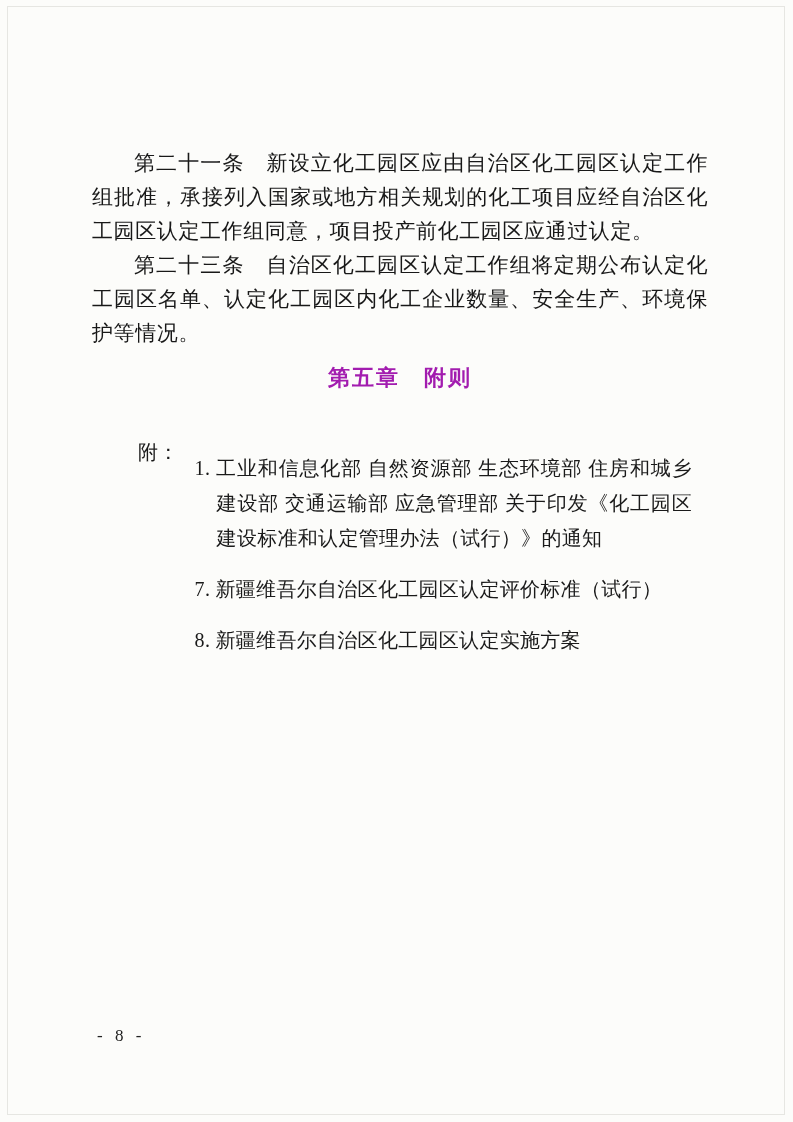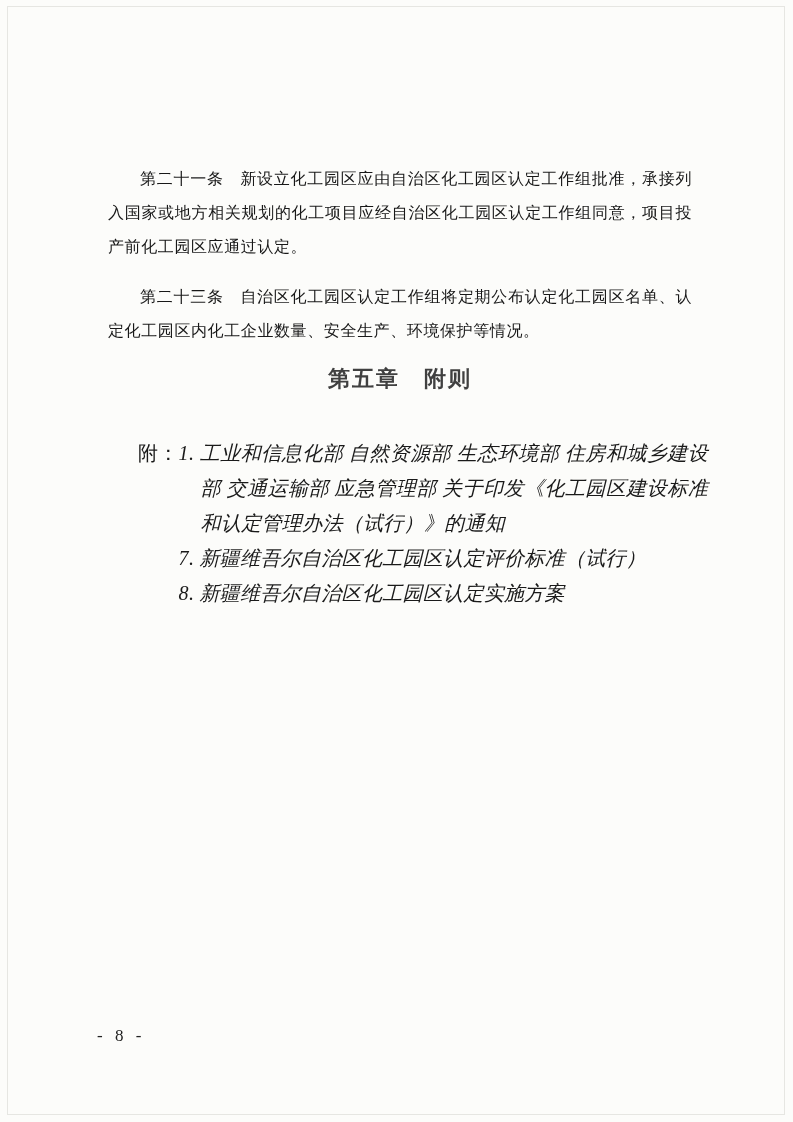--- a/index.html
+++ b/index.html
@@ -19,65 +19,64 @@
     border: 1px solid #e6e6e2;
     pointer-events: none;
   }
   .content {
     position: absolute;
     left: 92px;
     top: 146px;
     width: 616px;
   }
   .body-para {
-    font-size: 16px;
+    font-size: 21px;
     line-height: 34px;
     letter-spacing: 0.6px;
     text-align: justify;
     text-justify: inter-character;
     word-break: break-all;
     text-indent: 2em;
-    margin: 16px;
+    margin: 0;
     color: #181818;
   }
   .chapter-heading {
     font-family: "Liberation Sans", "DejaVu Sans", sans-serif;
     font-weight: 700;
     font-size: 22px;
     letter-spacing: 2px;
     text-align: center;
     margin: 13px 0 9px 0;
-    color: #404040;
+    color: #a21caf;
   }
   .attachments {
     display: flex;
     align-items: flex-start;
     margin-top: 42px;
     padding-left: 46px;
     font-size: 20px;
     line-height: 35px;
     letter-spacing: 0.3px;
     color: #1a1a1a;
   }
   .att-label {
     white-space: nowrap;
     flex: 0 0 auto;
   }
   .att-items {
     flex: 1 1 auto;
     min-width: 0;
   }
   .att-items p {
-    margin: 0;
+    margin: 16px;
     padding-left: 1.1em;
     text-indent: -1.1em;
     text-align: justify;
     text-justify: inter-character;
     word-break: break-all;
-    font-style: italic;
   }
   .page-number {
     position: absolute;
     left: 97px;
     top: 1026px;
     font-size: 17px;
     letter-spacing: 4px;
     color: #222;
   }
 </style>

